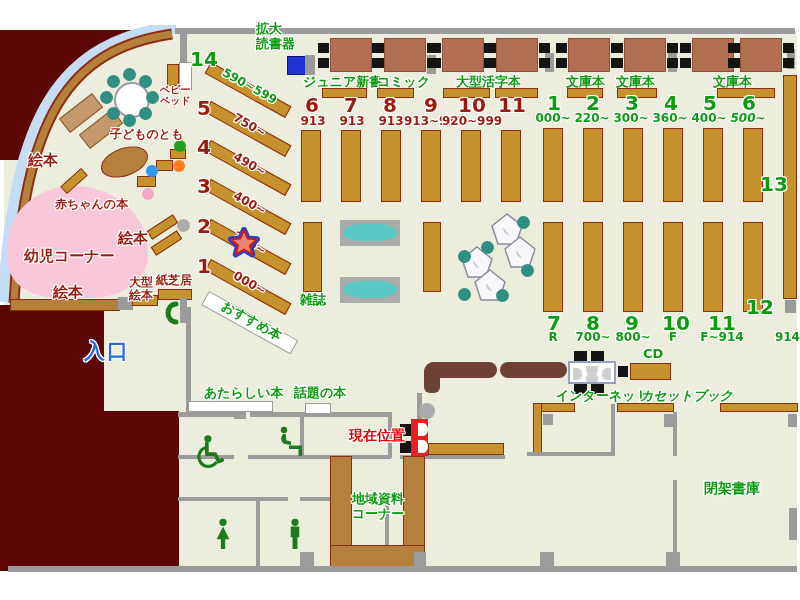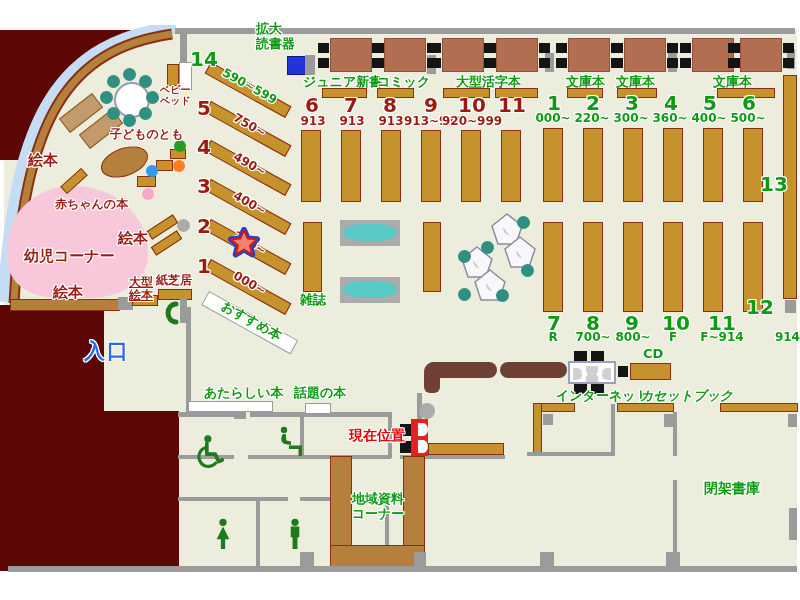--- a/index.html
+++ b/index.html
@@ -109,21 +109,21 @@
   <div class="lbl g num" style="left:586px;top:92px;">2</div>
   <div class="lbl g num" style="left:625px;top:92px;">3</div>
   <div class="lbl g num" style="left:664px;top:92px;">4</div>
   <div class="lbl g num" style="left:703px;top:92px;">5</div>
   <div class="lbl g num" style="left:742px;top:92px;">6</div>
   <div class="lbl g rng ctr" style="left:531px;top:112px;width:44px;">000~</div>
   <div class="lbl g rng ctr" style="left:570px;top:112px;width:44px;">220~</div>
   <div class="lbl g rng ctr" style="left:609px;top:112px;width:44px;">300~</div>
   <div class="lbl g rng ctr" style="left:648px;top:112px;width:44px;">360~</div>
   <div class="lbl g rng ctr" style="left:687px;top:112px;width:44px;">400~</div>
-  <div class="lbl g rng ctr" style="left:726px;top:112px;width:44px;">500~</div>
+  <div class="lbl g rng ctr" style="left:726px;top:112px;width:44px;font-style:italic;">500~</div>
 
   <div class="shelf" style="left:301px;top:130px;width:20px;height:72px;"></div>
   <div class="shelf" style="left:341px;top:130px;width:20px;height:72px;"></div>
   <div class="shelf" style="left:381px;top:130px;width:20px;height:72px;"></div>
   <div class="shelf" style="left:421px;top:130px;width:20px;height:72px;"></div>
   <div class="shelf" style="left:461px;top:130px;width:20px;height:72px;"></div>
   <div class="shelf" style="left:501px;top:130px;width:20px;height:72px;"></div>
   <div class="shelf" style="left:543px;top:128px;width:20px;height:74px;"></div>
   <div class="shelf" style="left:583px;top:128px;width:20px;height:74px;"></div>
   <div class="shelf" style="left:623px;top:128px;width:20px;height:74px;"></div>
@@ -222,21 +222,21 @@
   <div class="dot" style="left:177px;top:219px;width:13px;height:13px;background:#ABABAB;"></div>
 
   <div class="lbl r" style="left:24px;top:248px;font-size:15px;">幼児コーナー</div>
   <div class="lbl r" style="left:28px;top:152px;font-size:15px;">絵本</div>
   <div class="lbl r" style="left:118px;top:230px;font-size:15px;">絵本</div>
   <div class="lbl r" style="left:53px;top:284px;font-size:15px;">絵本</div>
   <div class="lbl r" style="left:55px;top:198px;font-size:12px;">赤ちゃんの本</div>
   <div class="lbl r" style="left:110px;top:128px;font-size:12px;">子どものとも</div>
   <div class="lbl r ctr" style="left:160px;top:84px;font-size:10px;">ベビー
 ベッド</div>
-  <div class="lbl r ctr" style="left:129px;top:276px;font-size:12px;text-decoration:underline;">大型
+  <div class="lbl r ctr" style="left:129px;top:276px;font-size:12px;">大型
 絵本</div>
   <div class="lbl r" style="left:156px;top:274px;font-size:12px;">紙芝居</div>
 
   <svg class="el" style="left:162px;top:300px;" width="18" height="26" viewBox="0 0 18 26">
     <path d="M14 4 A 8 9 0 1 0 14 22" fill="none" stroke="#1D7A1D" stroke-width="5" stroke-linecap="round"></path>
   </svg>
 
   <div class="lbl bl" style="left:84px;top:340px;font-size:21px;letter-spacing:2px;">入口</div>
 
   <div class="wall" style="left:186px;top:307px;width:5px;height:106px;"></div>

